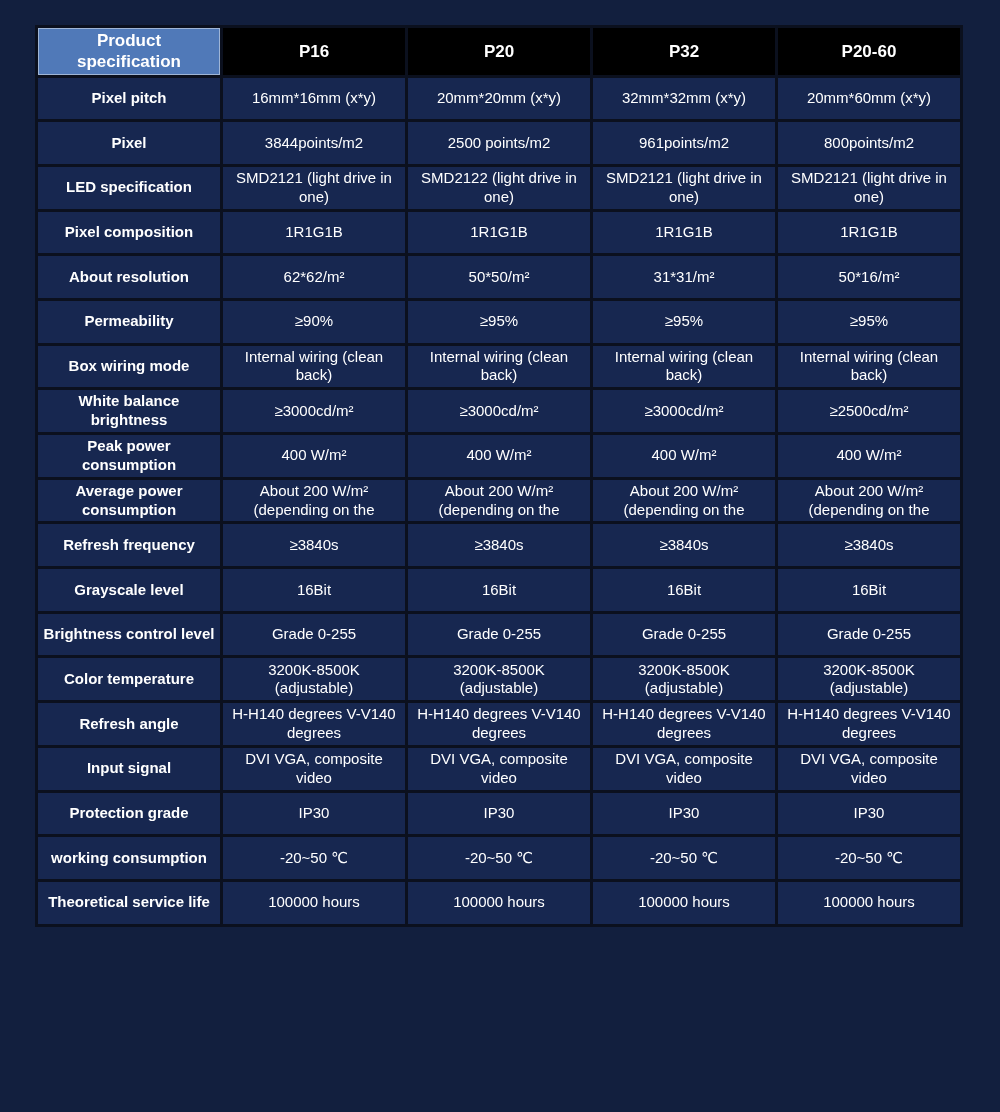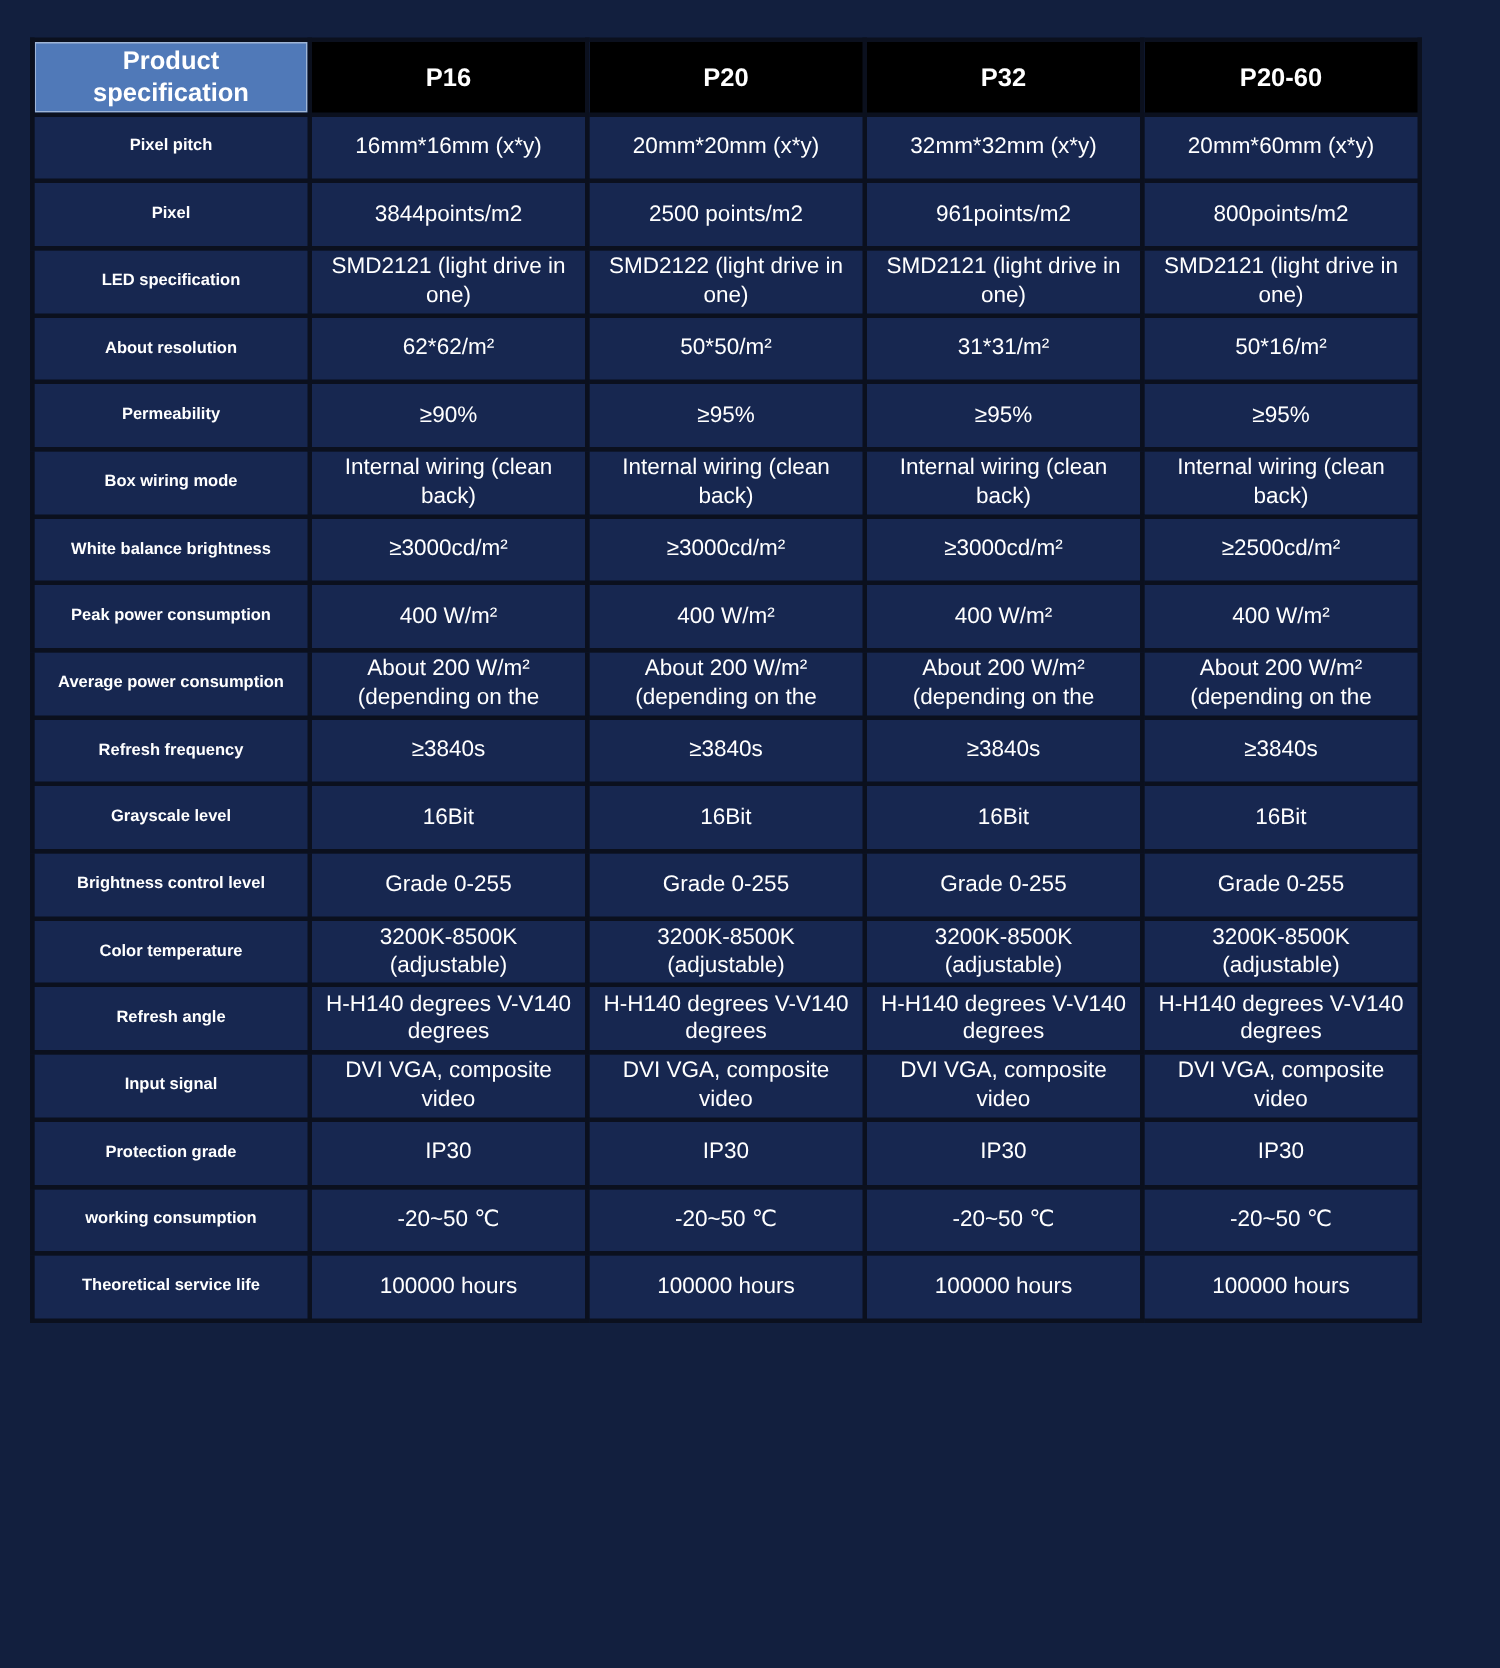--- a/index.html
+++ b/index.html
@@ -14,21 +14,21 @@
   }
   .page {
     position: relative;
     width: 1000px;
     height: 1112px;
     background: #121f3e;
     overflow: hidden;
   }
   table.spec-table {
     position: absolute;
-    left: 20px;
+    left: 35px;
     top: 25px;
     width: 928px;
     border-collapse: collapse;
     table-layout: fixed;
   }
   .spec-table th,
   .spec-table td {
     border: 3px solid #0b101e;
     color: #ffffff;
     text-align: center;
@@ -47,21 +47,21 @@
     box-shadow: inset 0 0 0 1px #9fb5d6;
   }
   th.col-header {
     background: #000000;
     font-size: 17px;
     font-weight: bold;
   }
   td.label-cell {
     background: #172750;
     font-weight: bold;
-    font-size: 11px;
+    font-size: 15px;
   }
   td.value-cell {
     background: #172750;
     font-size: 15px;
     font-weight: normal;
   }
 </style>
 </head>
 <body>
 
@@ -99,20 +99,27 @@
           <td class="value-cell">800points/m2</td>
         </tr>
         <tr>
           <td class="label-cell">LED specification</td>
           <td class="value-cell">SMD2121 (light drive in one)</td>
           <td class="value-cell">SMD2122 (light drive in one)</td>
           <td class="value-cell">SMD2121 (light drive in one)</td>
           <td class="value-cell">SMD2121 (light drive in one)</td>
         </tr>
         <tr>
+          <td class="label-cell">Pixel composition</td>
+          <td class="value-cell">1R1G1B</td>
+          <td class="value-cell">1R1G1B</td>
+          <td class="value-cell">1R1G1B</td>
+          <td class="value-cell">1R1G1B</td>
+        </tr>
+        <tr>
           <td class="label-cell">About resolution</td>
           <td class="value-cell">62*62/m²</td>
           <td class="value-cell">50*50/m²</td>
           <td class="value-cell">31*31/m²</td>
           <td class="value-cell">50*16/m²</td>
         </tr>
         <tr>
           <td class="label-cell">Permeability</td>
           <td class="value-cell">≥90%</td>
           <td class="value-cell">≥95%</td>

